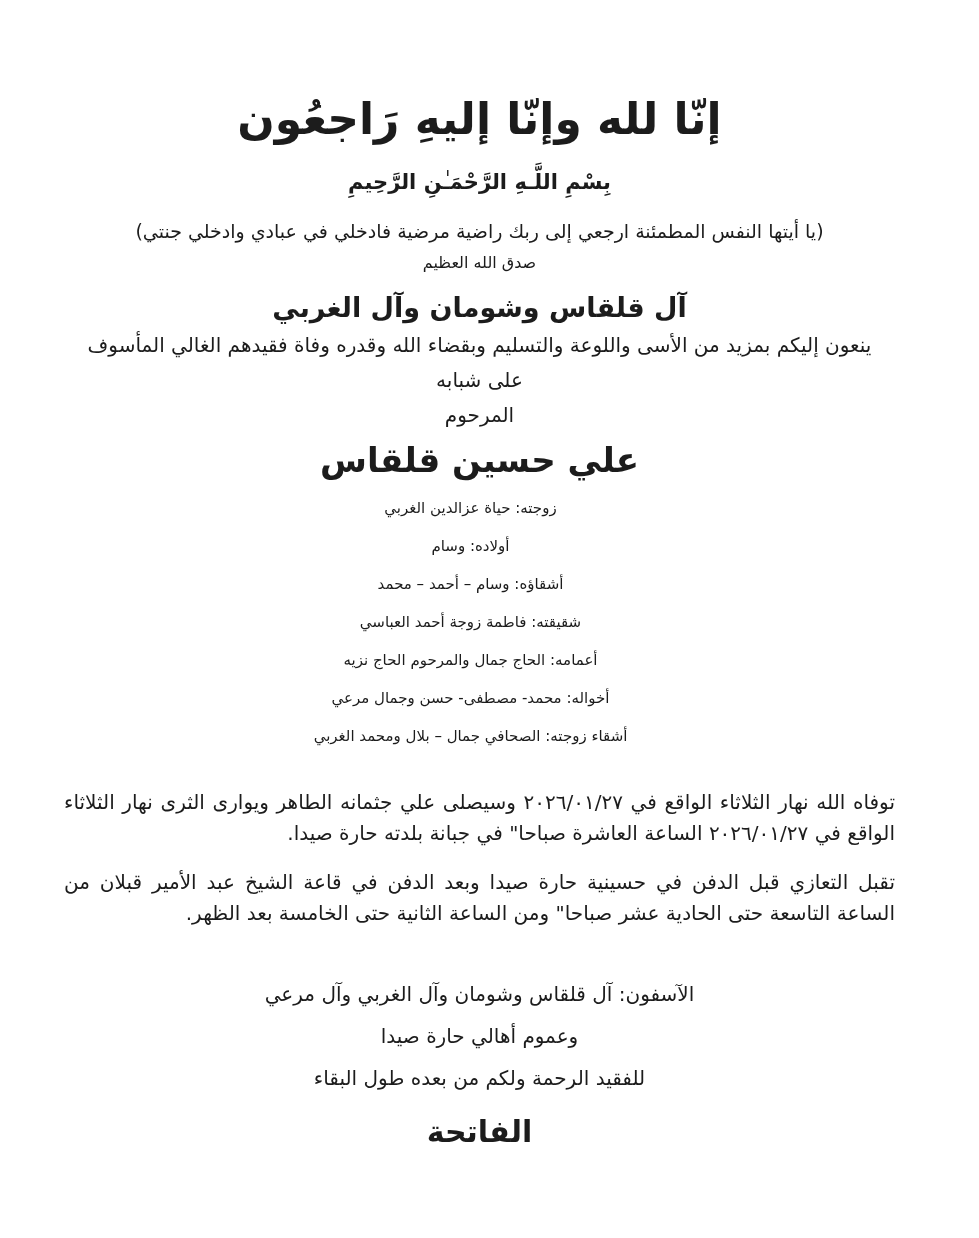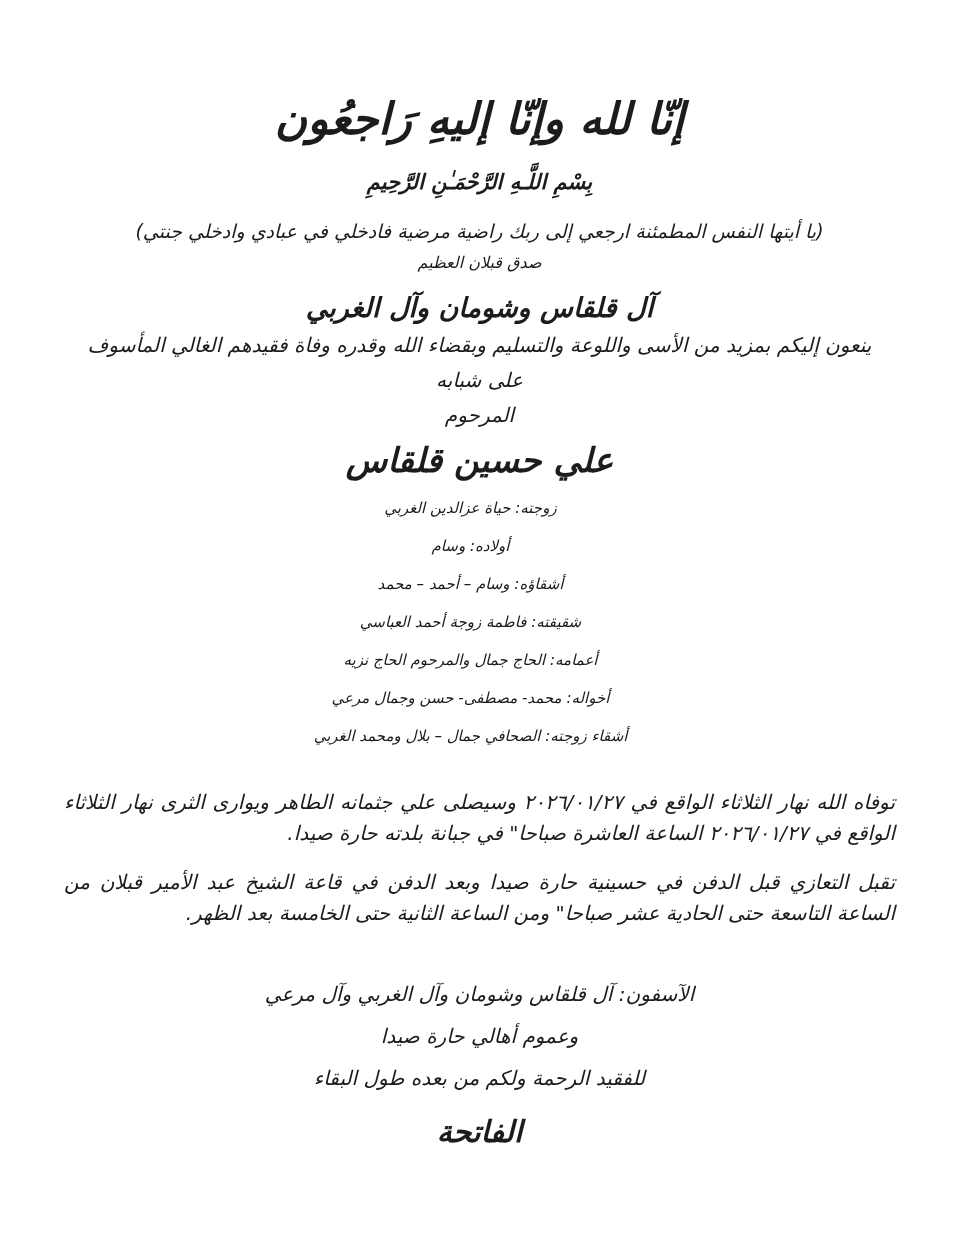--- a/index.html
+++ b/index.html
@@ -14,21 +14,20 @@
     direction: rtl;
     font-family: "DejaVu Sans", sans-serif;
     color: #1c1c1c;
     overflow: hidden;
   }
   .page {
     width: 979px;
     height: 898px;
     padding: 86px 84px 30px 64px;
     background: #ffffff;
-    font-style: italic;
   }
   .istirja {
     font-size: 44px;
     font-weight: bold;
     text-align: center;
     margin: 0 0 14px 0;
     line-height: 1.5;
     letter-spacing: 0;
   }
   .basmala {
@@ -113,21 +112,21 @@
 <body>
 
 <div class="page">
 
   <h1 class="istirja">إنّا لله وإنّا إليهِ رَاجعُون</h1>
 
   <div class="basmala">بِسْمِ اللَّـهِ الرَّحْمَـٰنِ الرَّحِيمِ</div>
 
   <div class="verse">(يا أيتها النفس المطمئنة ارجعي إلى ربك راضية مرضية فادخلي في عبادي وادخلي جنتي)</div>
 
-  <div class="attribution">صدق قبلان العظيم</div>
+  <div class="attribution">صدق الله العظيم</div>
 
   <div class="families">آل قلقاس وشومان وآل الغربي</div>
 
   <p class="announce">ينعون إليكم بمزيد من الأسى واللوعة والتسليم وبقضاء الله وقدره وفاة فقيدهم الغالي المأسوف على شبابه</p>
 
   <div class="deceased-title">المرحوم</div>
 
   <div class="deceased-name">علي حسين قلقاس</div>
 
   <ul class="relatives">

